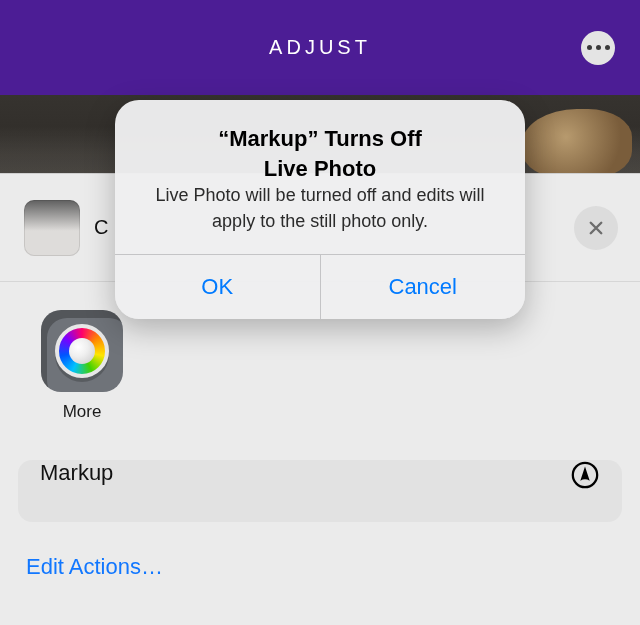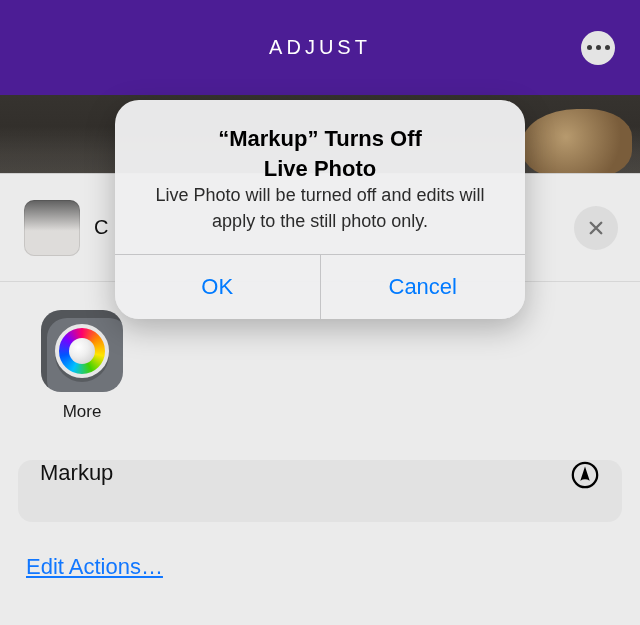--- a/index.html
+++ b/index.html
@@ -36,21 +36,21 @@
   .cp-lens::after{ content:""; position:absolute; inset:10px; border-radius:50%; background:radial-gradient(circle at 35% 35%,#bbb,#555 60%,#000); }
   .cp-flash{ position:absolute; top:10px; right:14px; width:8px; height:8px; border-radius:50%; background:#777; }
   .icon-more { background:#efefef; }
   .more-dots { display:flex; gap:8px; }
   .more-dots .d { width:9px; height:9px; border-radius:50%; background:#6a6a6a; }
 
   .actions { padding: 18px 18px 10px; }
   .action-item { background:#e2e2e2; border-radius:14px; height:62px; display:flex; align-items:flex-start; justify-content:space-between; padding:0 22px; cursor:pointer; }
   .action-item .label { font-size:22px; color:#111; }
   .markup-icon { width:30px; height:30px; }
-  .edit-actions { padding: 22px 26px 0; font-size:22px; color:#1177ff; cursor:pointer;text-decoration:underline; }
+  .edit-actions { padding: 22px 26px 0; font-size:22px; color:#1177ff; cursor:pointer; }
 
   
   .alert-backdrop { position:absolute; inset:0; display:flex; align-items:flex-start; justify-content:center; pointer-events:none; }
   .alert { margin-top:100px; width:410px; background:rgba(238,238,240,.97); border-radius:24px; box-shadow:0 10px 30px rgba(0,0,0,.25); pointer-events:auto; overflow:hidden; text-align:center; }
   .alert-body { padding:24px 22px 20px; }
   .alert-title { font-size:22px; font-weight:600; color:#000; line-height:1.35; }
   .alert-msg { font-size:18px; color:#2b2b2b; line-height:1.4; }
   .alert-buttons { display:flex; border-top:1px solid #c4c4c6; }
   .alert-buttons button { flex:1; background:none; border:none; height:64px; font-size:22px; color:#007aff; cursor:pointer; font-family:inherit; }
   .alert-buttons button:first-child { border-right:1px solid #c4c4c6; }

